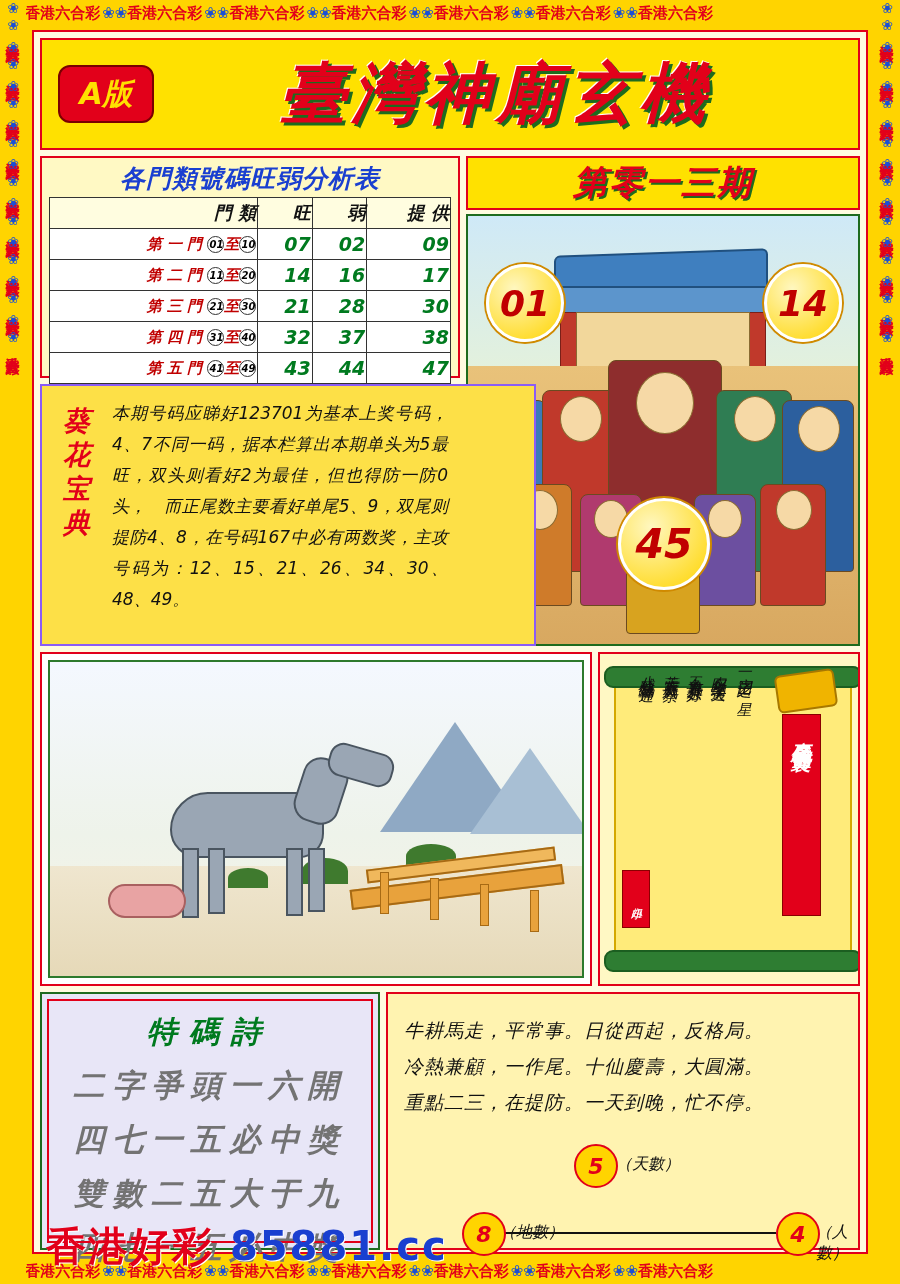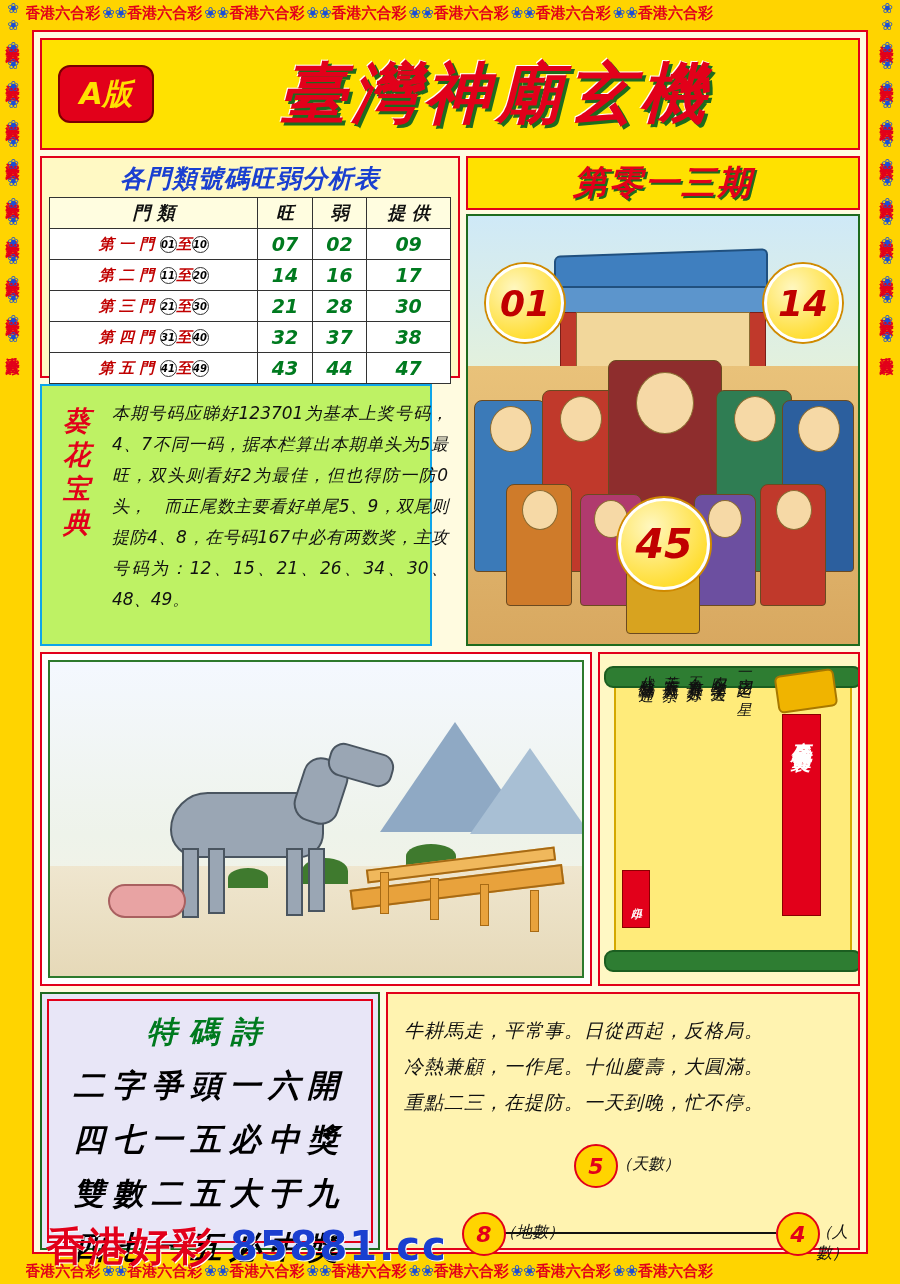--- a/index.html
+++ b/index.html
@@ -64,21 +64,21 @@
     background:#fff9c4;border:2px solid #e2001a;box-sizing:border-box;
   }
   .table-title{
     text-align:center;font-size:25px;font-weight:bold;color:#1a3fd0;
     padding:4px 0 2px;letter-spacing:1px;
   }
   table.analysis{
     width:402px;margin:0 auto;border-collapse:collapse;background:#fff;
   }
   table.analysis th,table.analysis td{
-    border:1px solid #333;height:28px;text-align:center;font-size:17px;
+    border:1px solid #333;height:28px;text-align:right;font-size:17px;
     font-weight:bold;
   }
   table.analysis th{color:#111;background:#fffde0;font-size:18px;}
   table.analysis td.label{color:#c00000;font-size:15px;white-space:nowrap;}
   table.analysis td.num{color:#007a1f;font-size:19px;}
   .ball{
     display:inline-block;border:1px solid #333;border-radius:50%;
     width:15px;height:15px;line-height:15px;font-size:10px;background:#fff;
     vertical-align:middle;color:#000;
   }
@@ -137,22 +137,22 @@
   }
   .bn-left{left:18px;top:48px;width:72px;height:72px;font-size:36px;
     background:radial-gradient(circle at 35% 30%, #fff7c0, #ffd400);}
   .bn-right{left:296px;top:48px;width:72px;height:72px;font-size:36px;
     background:radial-gradient(circle at 35% 30%, #fff7c0, #ffd400);}
   .bn-center{left:150px;top:282px;width:86px;height:86px;font-size:41px;
     background:radial-gradient(circle at 35% 30%, #fff7c0, #ffd400);}
 
   
   .prophecy{
-    position:absolute;left:6px;top:352px;width:392px;height:262px;
-    background:#bef264;border:2px solid #0ea5e9;box-sizing:border-box;
+    position:absolute;left:6px;top:352px;width:496px;height:262px;
+    background:#fde047;border:2px solid #8b5cf6;box-sizing:border-box;
   }
   .prophecy-label{
     position:absolute;left:8px;top:18px;width:54px;
     font-size:27px;font-weight:bold;color:#e2001a;line-height:34px;
     text-align:center;letter-spacing:1px;
   }
   .prophecy-text{
     position:absolute;left:70px;top:12px;width:336px;
     font-size:17px;line-height:31px;color:#111;text-align:justify;
     font-family:"DejaVu Sans",sans-serif;
@@ -254,21 +254,21 @@
     background:#e8e6f7;border:2px solid #1e6b1e;box-sizing:border-box;
   }
   .poembox .frame{
     position:absolute;inset:5px;border:2px solid #e2001a;
   }
   .poem-title{
     text-align:center;font-size:30px;font-weight:bold;color:#007a1f;
     margin-top:18px;letter-spacing:12px;
   }
   .poem-line{
-    text-align:center;font-size:31px;font-weight:bold;color:#000000;
+    text-align:center;font-size:31px;font-weight:bold;color:#737373;
     letter-spacing:8px;margin-top:12px;
   }
 
   
   .versebox{
     position:absolute;left:352px;top:960px;width:474px;height:258px;
     background:#fff3b0;border:2px solid #e2001a;box-sizing:border-box;
     padding:18px 16px 0;
   }
   .verse-line{

